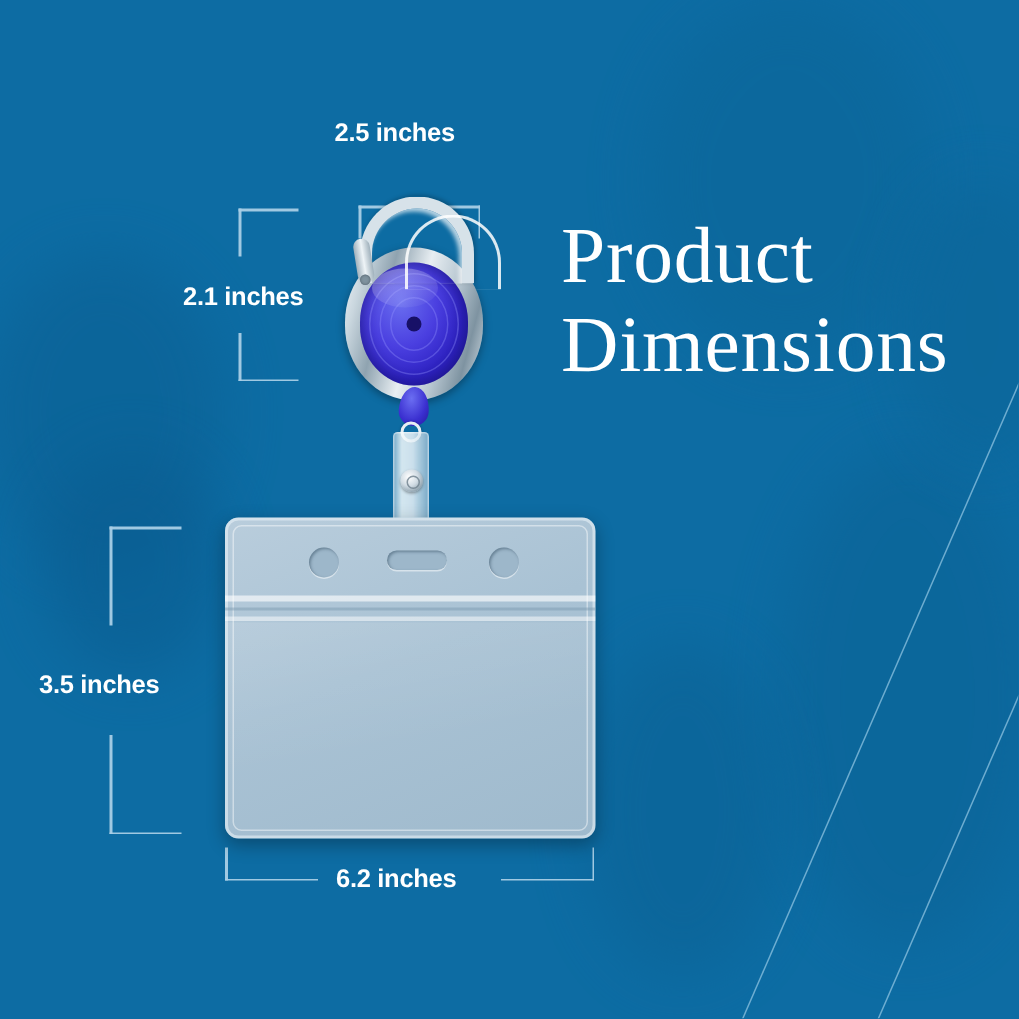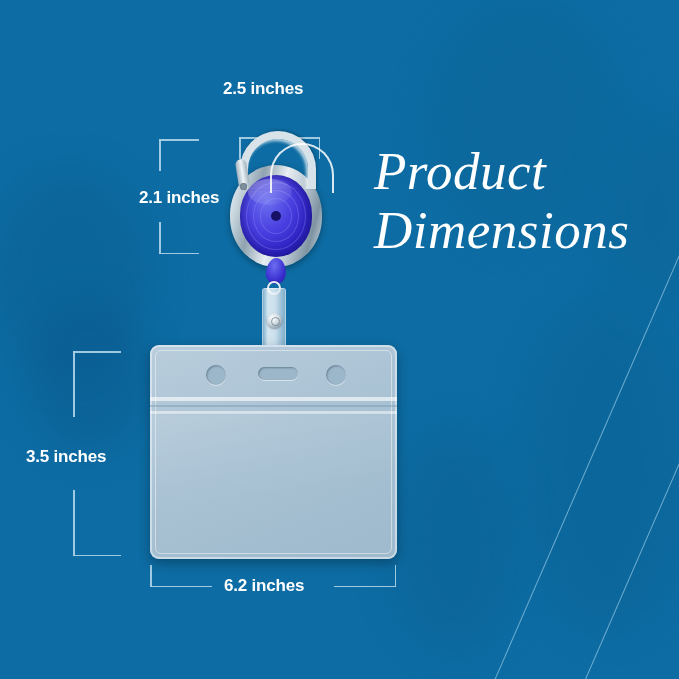--- a/index.html
+++ b/index.html
@@ -69,21 +69,20 @@
   .headline {
     position:absolute;
     left:374px; top:142px;
     color:#ffffff;
     font-family:"Liberation Serif", serif;
     font-size:53px;
     line-height:59px;
     font-weight:normal;
     letter-spacing:0.5px;
     white-space:nowrap;
-    font-style:italic;
   }
 
   
   #reel { position:absolute; left:224px; top:131px; width:104px; height:136px; }
 
   
   .reel-body {
     position:absolute; left:6px; top:34px;
     width:92px; height:102px;
     border-radius:48px/52px;
@@ -256,21 +255,21 @@
     <div>Product</div>
     <div>Dimensions</div>
   </div>
 
   <div class="dim-label" style="left:223px; top:79px;">2.5 inches</div>
   <div class="brk h" style="left:239px; top:137px; width:32px;"></div>
   <div class="brk v" style="left:239px; top:137px; height:22px;"></div>
   <div class="brk h" style="left:288px; top:137px; width:32px;"></div>
   <div class="brk v" style="left:318.5px; top:137px; height:22px;"></div>
 
-  <div class="dim-label" style="left:122px; top:188px;margin-left:17px;">2.1 inches</div>
+  <div class="dim-label" style="left:122px; top:188px;">2.1 inches</div>
   <div class="brk h" style="left:159px; top:139px; width:40px;"></div>
   <div class="brk v" style="left:159px; top:139px; height:32px;"></div>
   <div class="brk v" style="left:159px; top:222px; height:32px;"></div>
   <div class="brk h" style="left:159px; top:252.5px; width:40px;"></div>
 
   <div class="dim-label" style="left:26px; top:447px;">3.5 inches</div>
   <div class="brk h" style="left:73px; top:351px; width:48px;"></div>
   <div class="brk v" style="left:73px; top:351px; height:66px;"></div>
   <div class="brk v" style="left:73px; top:490px; height:66px;"></div>
   <div class="brk h" style="left:73px; top:554.5px; width:48px;"></div>

